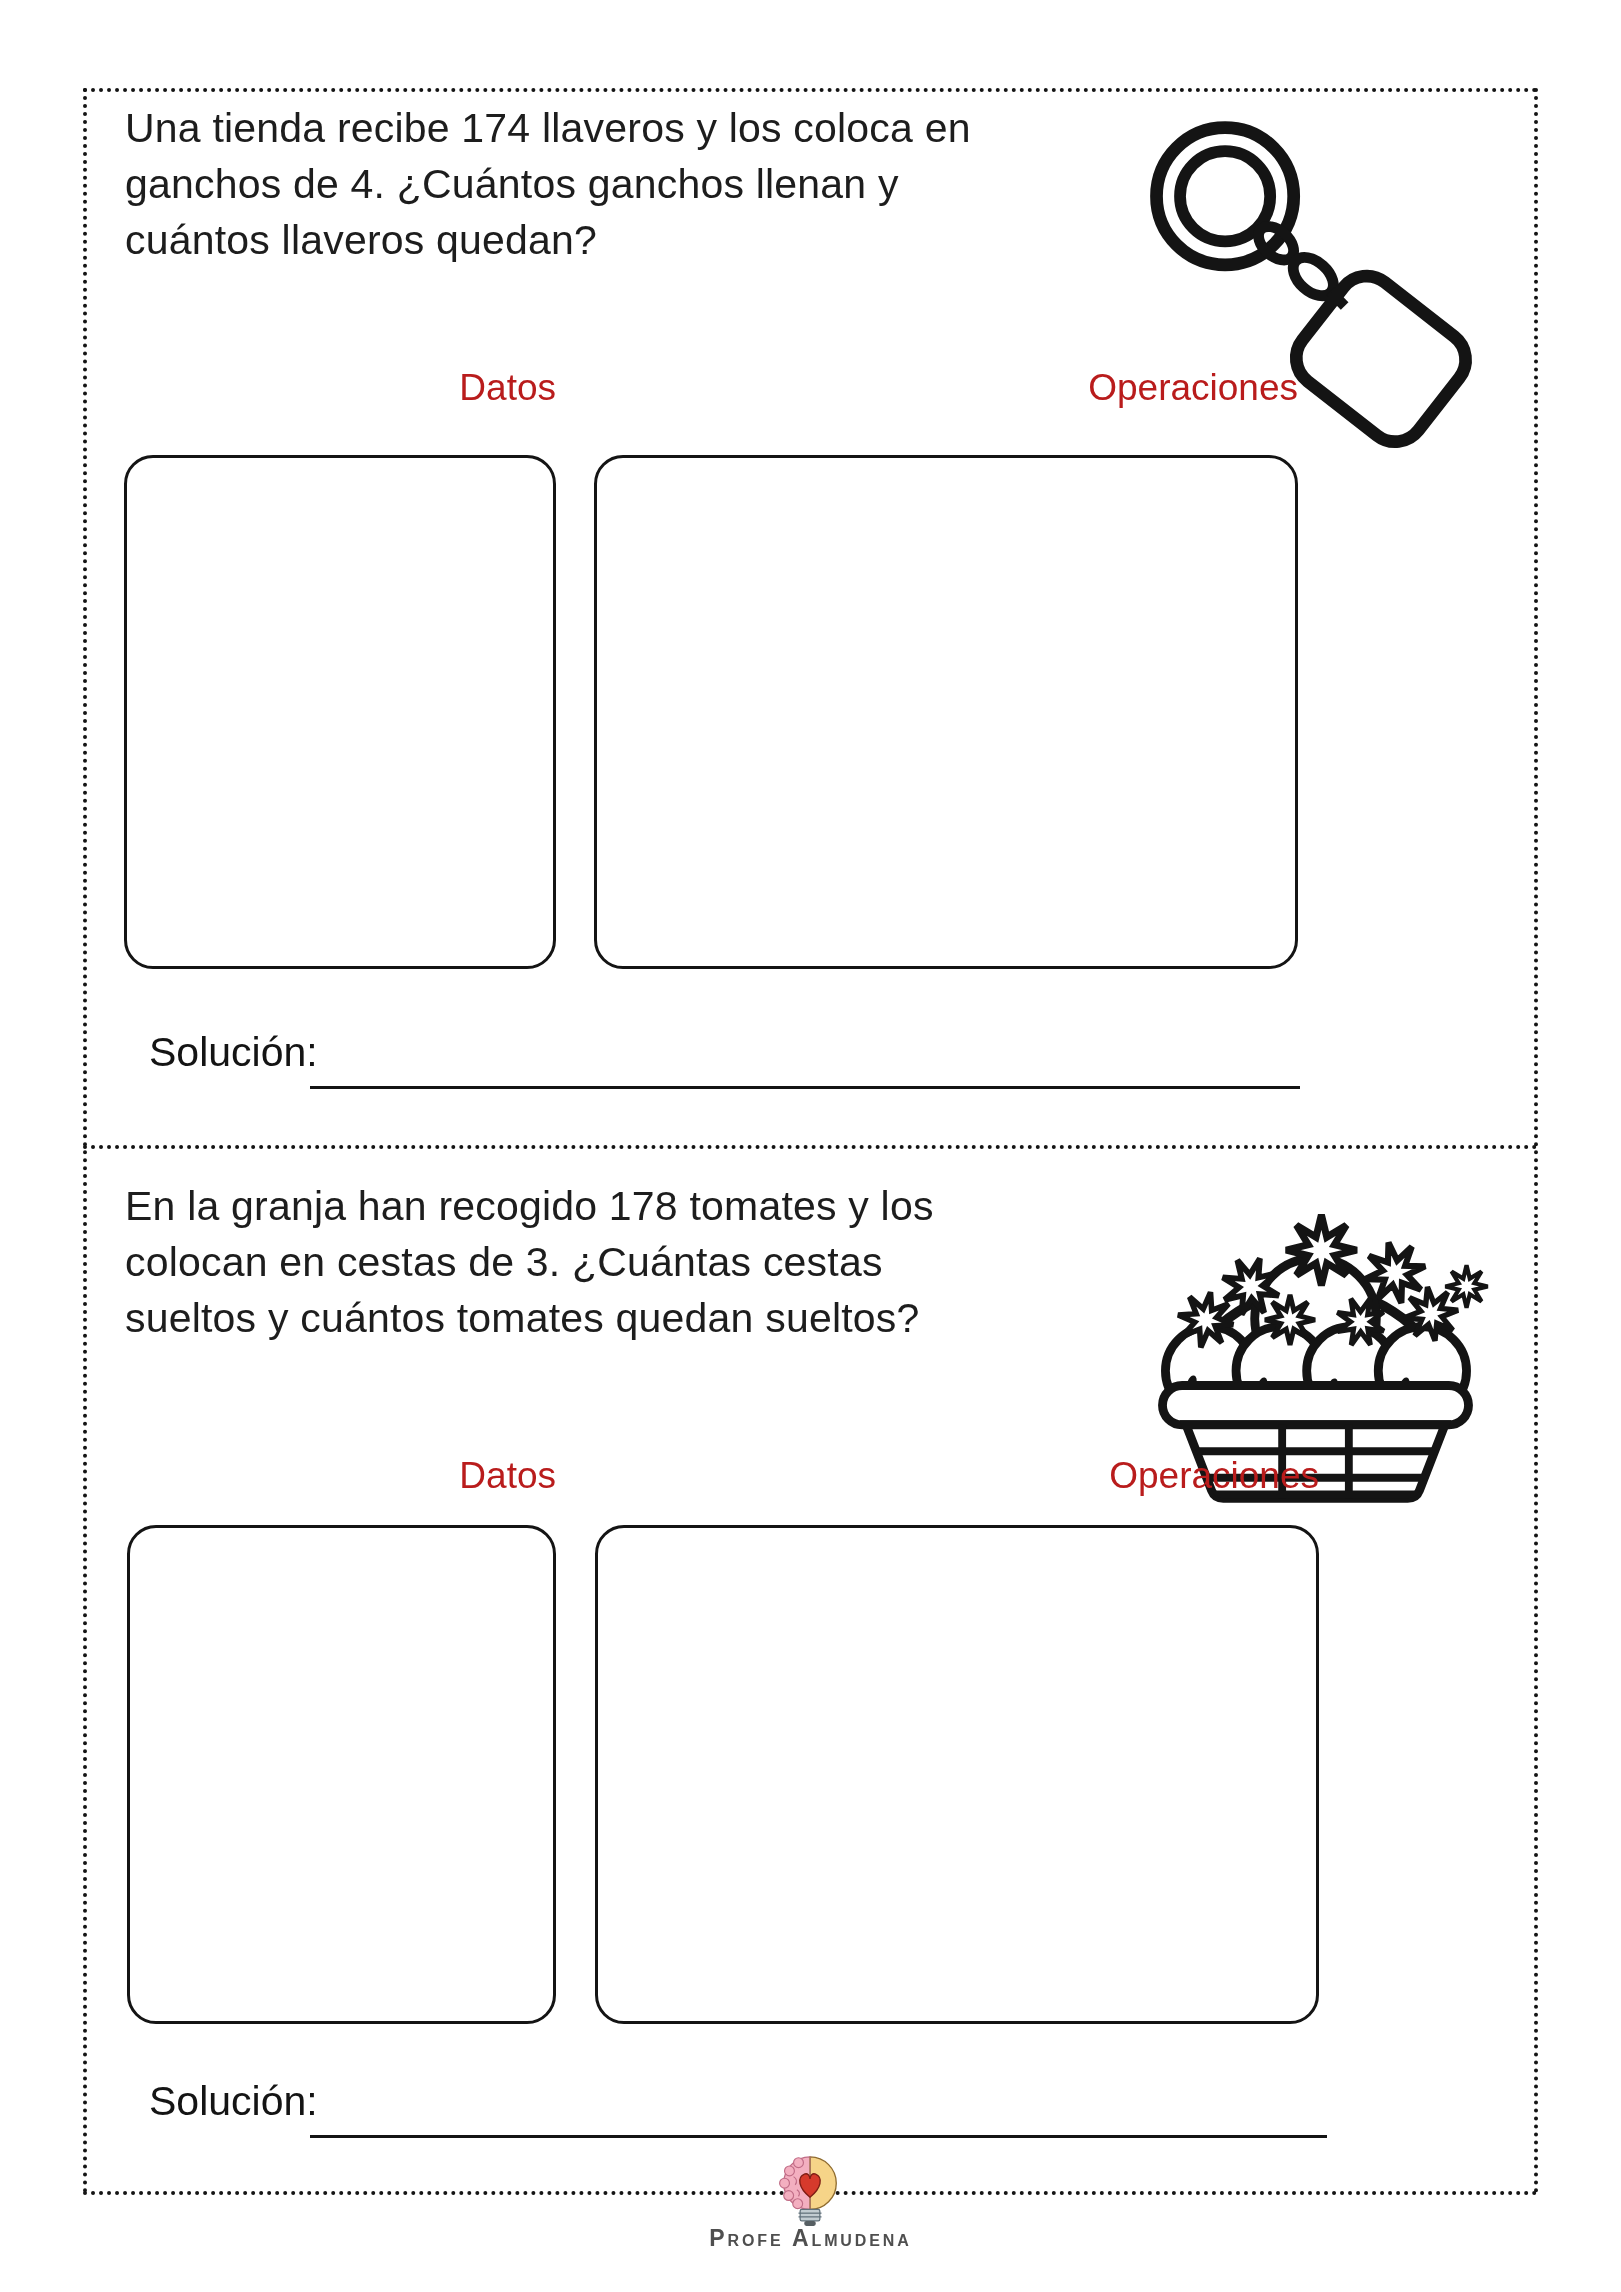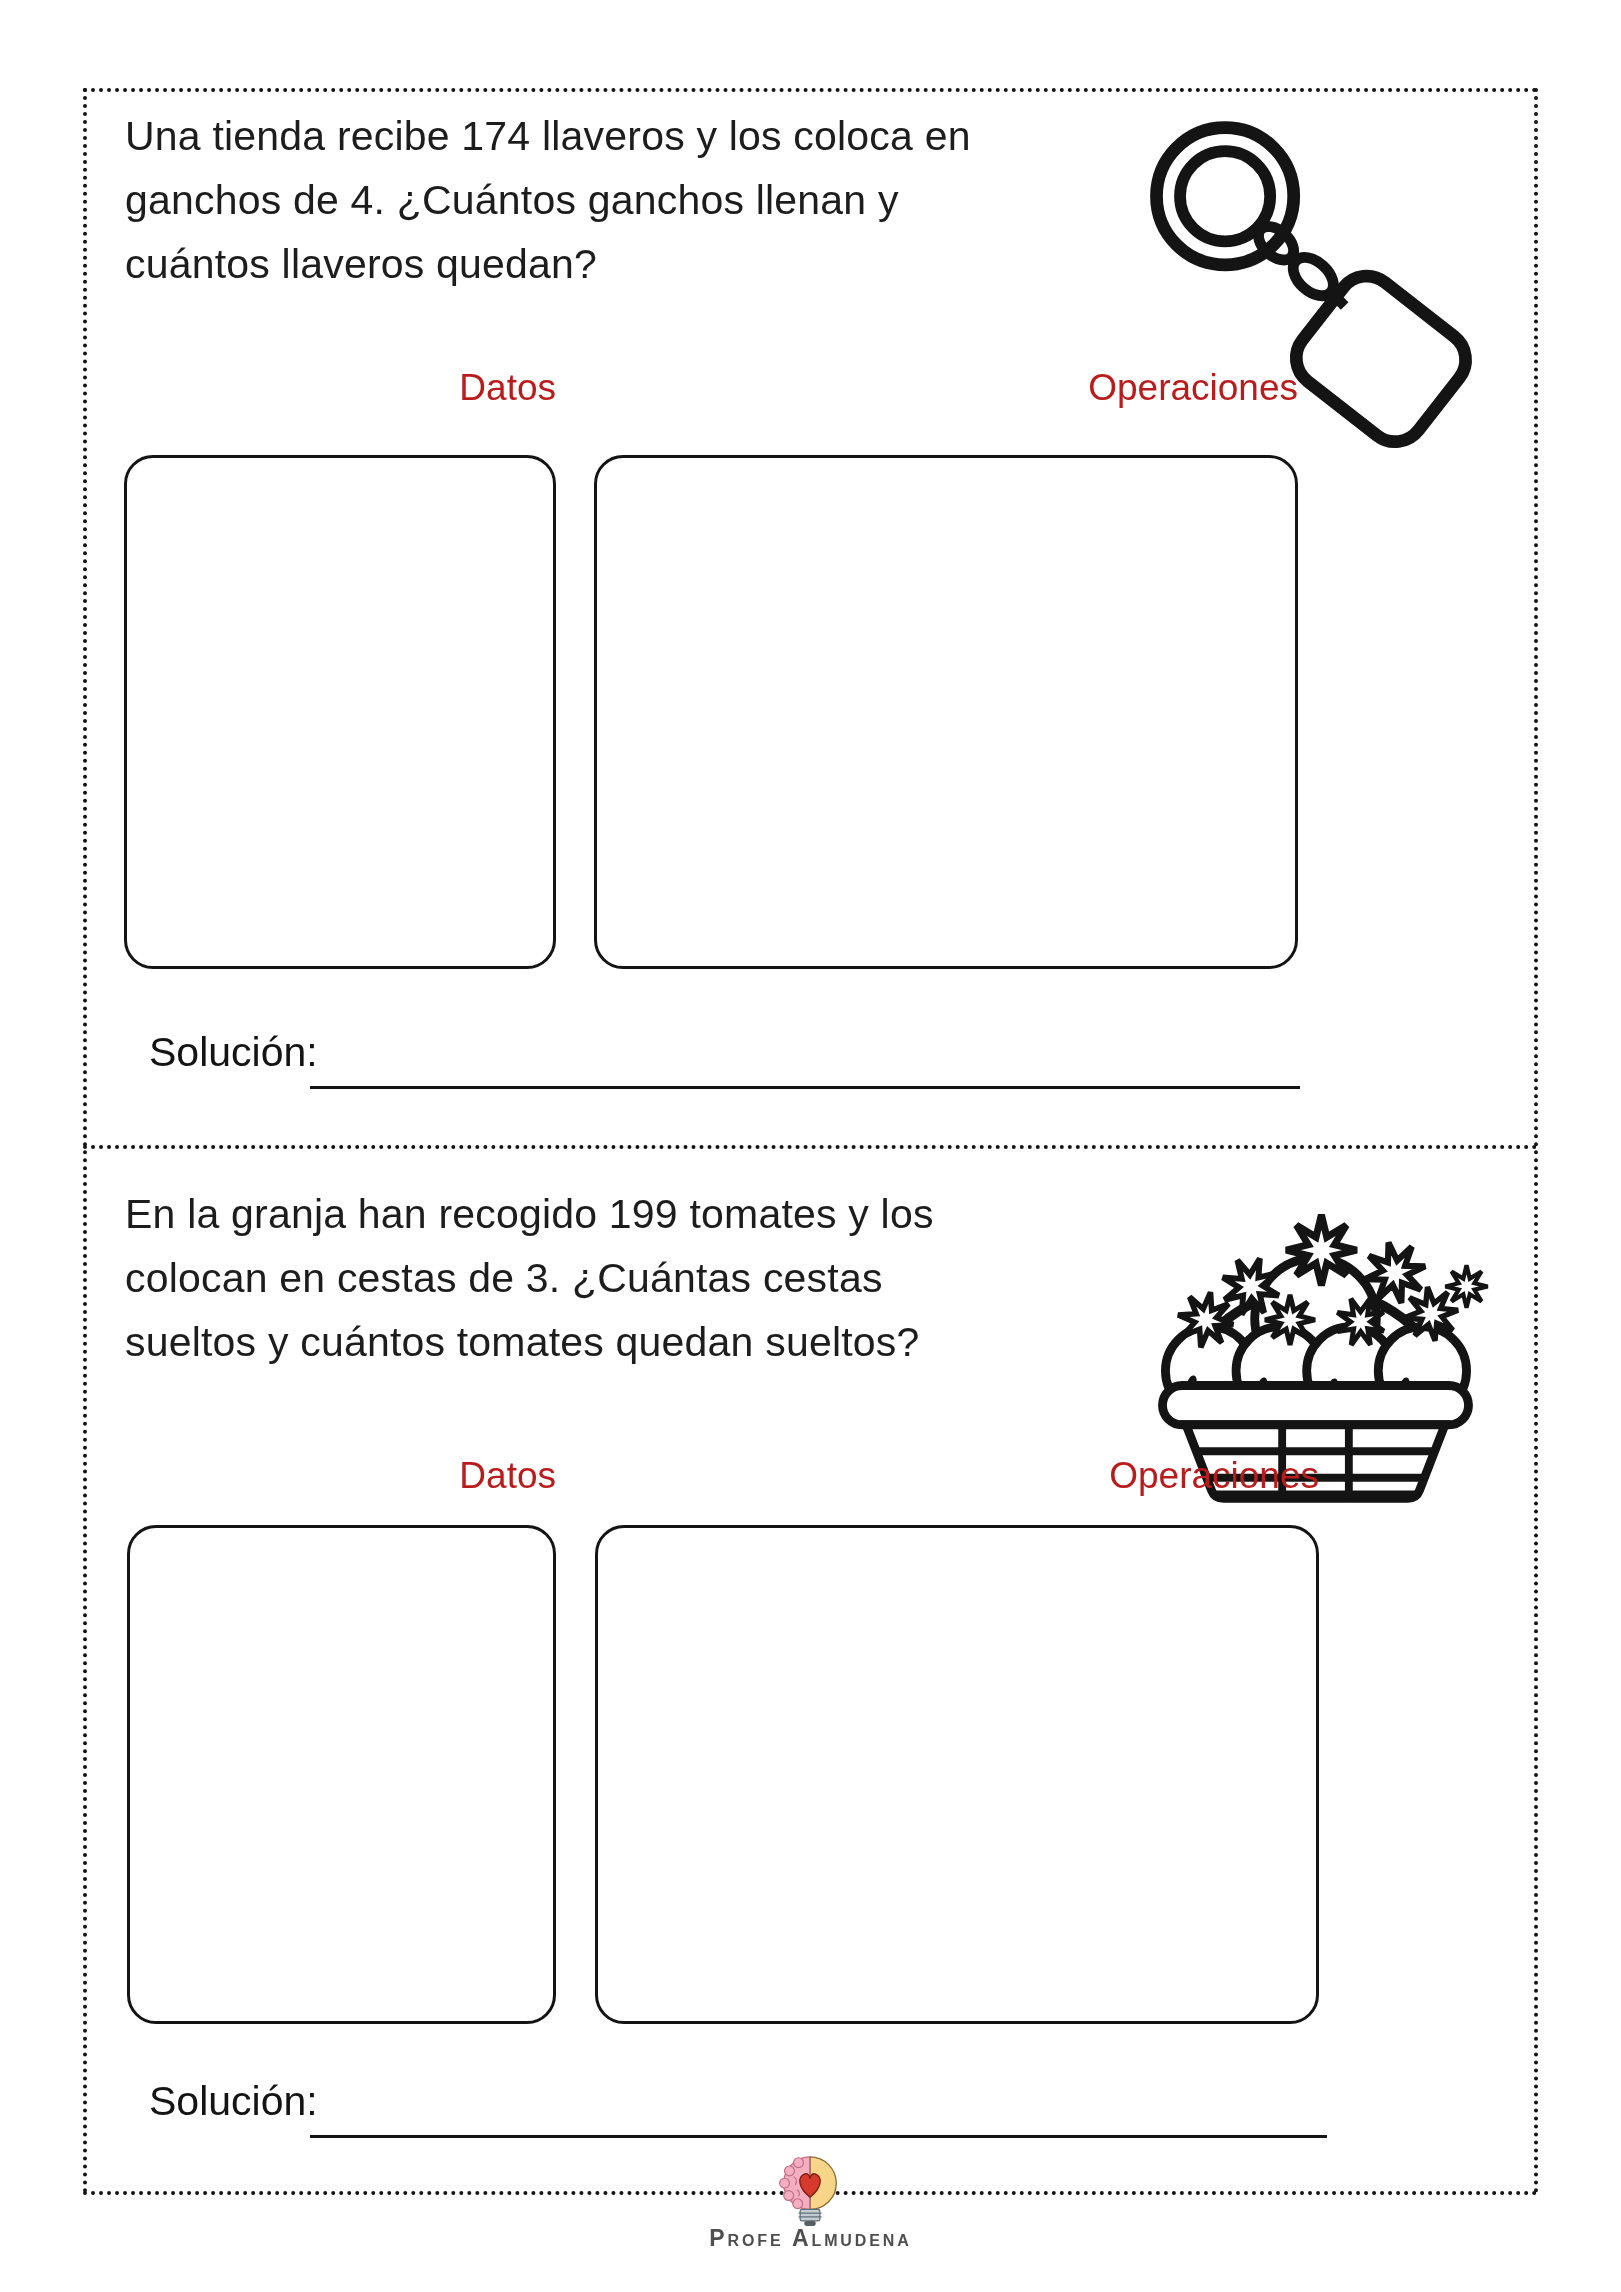--- a/index.html
+++ b/index.html
@@ -4,21 +4,21 @@
 <style>
   html,body{margin:0;padding:0;background:#ffffff;}
   .page{position:relative;width:1621px;height:2293px;background:#ffffff;overflow:hidden;
         font-family:"Liberation Sans",sans-serif;color:#1d1d1d;}
   .frame{position:absolute;left:83px;top:88px;width:1455px;height:2107px;
          border:4.9px dotted #141414;box-sizing:border-box;background:transparent;}
   .divider{position:absolute;left:83px;top:1145px;width:1455px;height:0;
            border-top:4.9px dotted #141414;}
   .ptext{position:absolute;left:125px;width:1039px;font-size:41px;line-height:56px;
          color:#1d1d1d;letter-spacing:0.2px;}
-  .ptext div{white-space:nowrap;margin-top:8px;}
+  .ptext div{white-space:nowrap;}
   .boxlabel{position:absolute;font-size:37px;text-align:right;color:#b91c1c;}
   .ansbox{position:absolute;border:3.9px solid #141414;border-radius:29px;
           box-sizing:border-box;background:#ffffff;}
   .solrow{position:absolute;font-size:41px;color:#141414;margin-left:46px;}
   .solline{position:absolute;height:0;border-top:3.9px solid #141414;}
   .illus{position:absolute;}
   .footer-brand{position:absolute;left:0;top:2225px;width:1621px;text-align:center;
                 font-size:23px;letter-spacing:2.9px;color:#4f4f4f;font-variant:small-caps;
                 font-weight:bold;}
 </style>
@@ -53,21 +53,21 @@
 
     <div class="ansbox" style="left:124px;top:455px;width:432px;height:514px;"></div>
     <div class="ansbox" style="left:594px;top:455px;width:704px;height:514px;"></div>
 
     <div class="solrow" style="left:103px;top:1029px;">Solución:</div>
     <div class="solline" style="left:310px;top:1086px;width:990px;"></div>
   </div>
 
   <div>
     <div class="ptext" style="top:1178px;">
-      <div>En la granja han recogido 199 tomates y los</div>
+      <div>En la granja han recogido 178 tomates y los</div>
       <div>colocan en cestas de 3. ¿Cuántas cestas</div>
       <div>sueltos y cuántos tomates quedan sueltos?</div>
     </div>
 
     <svg class="illus" style="left:1135px;top:1157px;" width="361" height="358" viewBox="0 0 368 365">
       <defs>
         <polygon id="star8" points="30,0 11.1,4.6 21.2,21.2 4.6,11.1 0,30 -4.6,11.1 -21.2,21.2 -11.1,4.6 -30,0 -11.1,-4.6 -21.2,-21.2 -4.6,-11.1 0,-30 4.6,-11.1 21.2,-21.2 11.1,-4.6"></polygon>
         <clipPath id="bodyclip">
           <path d="M52 273 L78 340 Q81 348 90 348 L278 348 Q287 348 290 340 L316 273 Z"></path>
         </clipPath>

